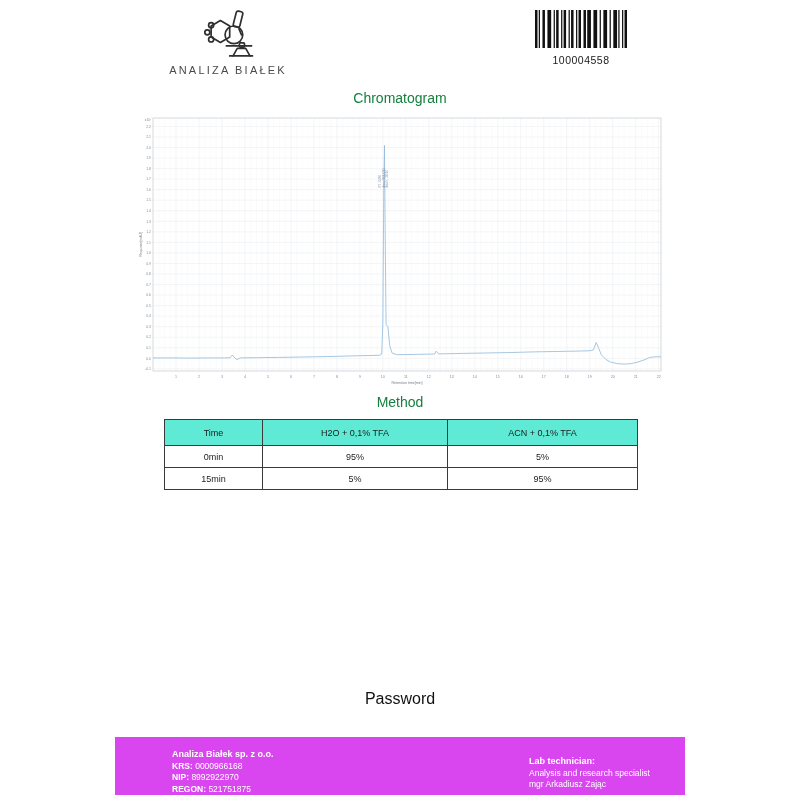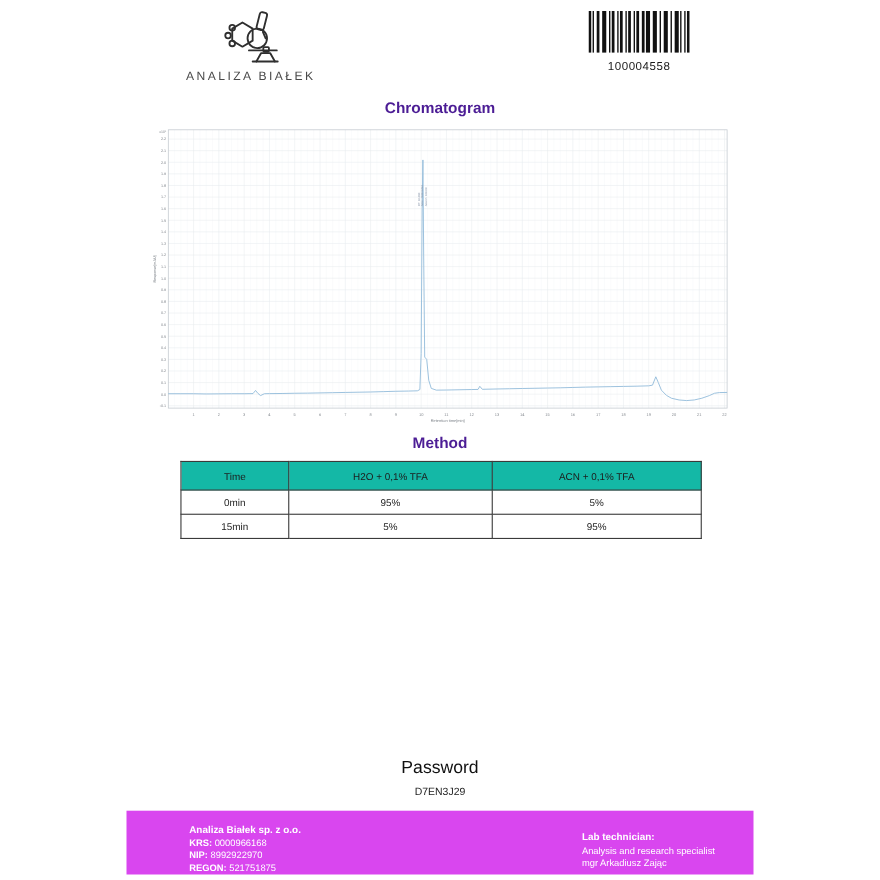--- a/index.html
+++ b/index.html
@@ -11,31 +11,31 @@
   .abs{position:absolute;}
 
   
   .logo-block{left:163px;top:6px;width:130px;text-align:center;}
   .logo-block svg{display:block;margin:0 auto;}
   .logo-text{font-size:11px;letter-spacing:2.2px;color:#4a4a4a;margin-top:2px;white-space:nowrap;}
   .barcode-block{left:531px;top:10px;width:100px;text-align:center;}
   .barcode-num{font-size:10.5px;color:#1a1a1a;margin-top:2px;letter-spacing:.5px;}
 
   
-  .section-title{width:100%;text-align:center;font-weight:bold;font-size:14px;color:#4c1d95;}
+  .section-title{width:100%;text-align:center;font-weight:normal;font-size:14px;color:#15803d;}
   .title-chromatogram{top:90px;}
   .title-method{top:394px;}
 
   
   .chart-wrap{left:138px;top:108px;width:532px;height:282px;}
 
   
   .method-table{left:164px;top:419px;border-collapse:collapse;font-size:9px;color:#1c1c1c;}
   .method-table th,.method-table td{border:1px solid #3a3a3a;text-align:center;padding:0;}
-  .method-table th{background:#14b8a6;font-weight:normal;height:25px;}
+  .method-table th{background:#5eead4;font-weight:normal;height:25px;}
   .method-table td{height:21px;background:#fff;}
   .col-time{width:98px;}
   .col-a{width:185px;}
   .col-b{width:190px;}
 
   
   .password-block{top:690px;width:100%;text-align:center;}
   .password-label{font-weight:normal;font-size:16px;color:#111;}
   .password-value{font-size:9.5px;color:#222;margin-top:7px;}
 
@@ -301,21 +301,20 @@
       <tr>
         <td>15min</td>
         <td>5%</td>
         <td>95%</td>
       </tr>
     </tbody>
 </table>
 
 <div class="abs password-block">
   <div class="password-label">Password</div>
-  <div class="password-value">D7EN3J29</div>
 </div>
 
 <div class="abs footer" id="footer-box" style="background: #d946ef;">
   <div class="footer-col fc-1">
     <div class="ft-title">Analiza Białek sp. z o.o.</div>
     <div><b>KRS:</b> <span>0000966168</span></div>
     <div><b>NIP:</b> <span>8992922970</span></div>
     <div><b>REGON:</b> <span>521751875</span></div>
   </div>
   <div class="footer-col fc-3">

